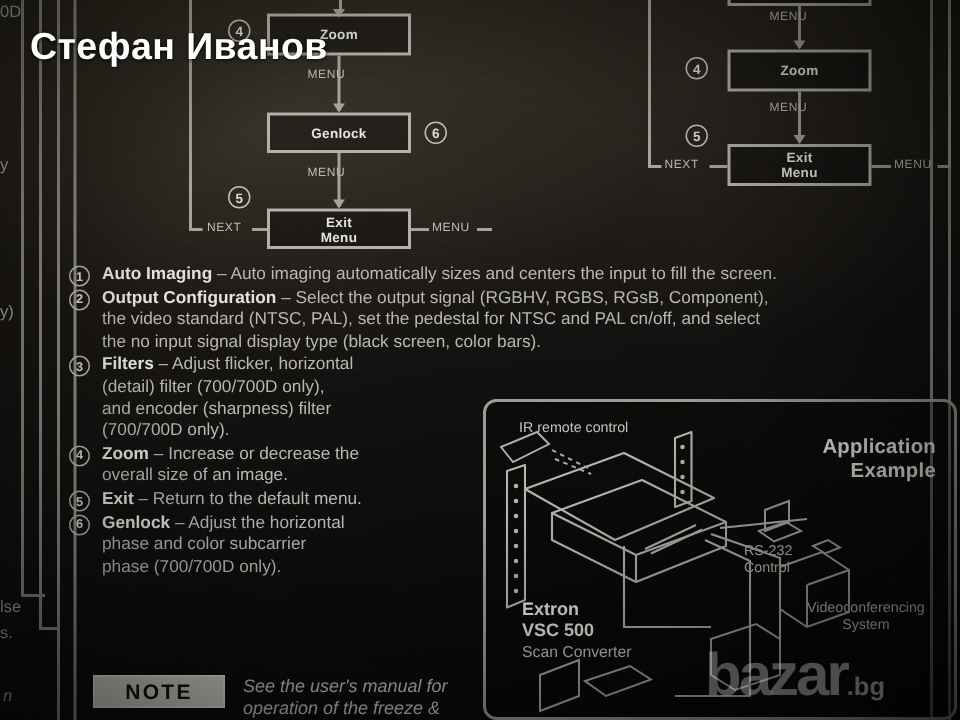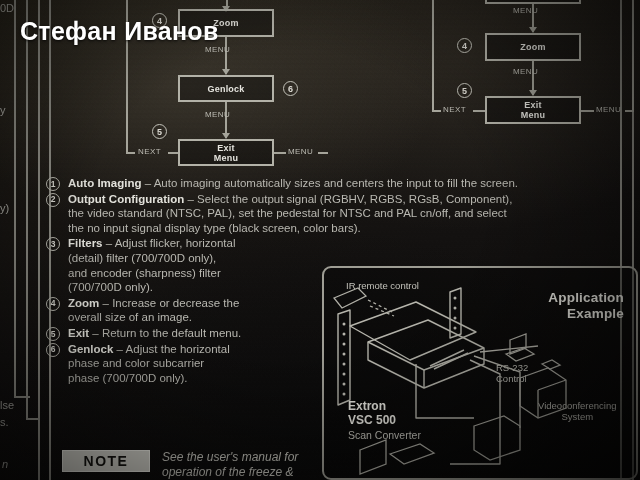--- a/index.html
+++ b/index.html
@@ -329,14 +329,17 @@
   <div class="frag" style="left:0px;top:104px;">y</div>
   <div class="frag" style="left:0px;top:202px;">y)</div>
   <div class="frag" style="left:0px;top:399px;">lse</div>
   <div class="frag" style="left:0px;top:416px;">s.</div>
   <div class="frag it" style="left:2px;top:458px;">n</div>
 
   <div class="vignette"></div>
 
   <div class="wm-name">Стефан Иванов</div>
 
+  <div class="wm-bazar">
+    <span class="wtext">bazar</span><span class="wbg">.bg</span>
+  </div>
 
 </div>
 
 </body></html>

